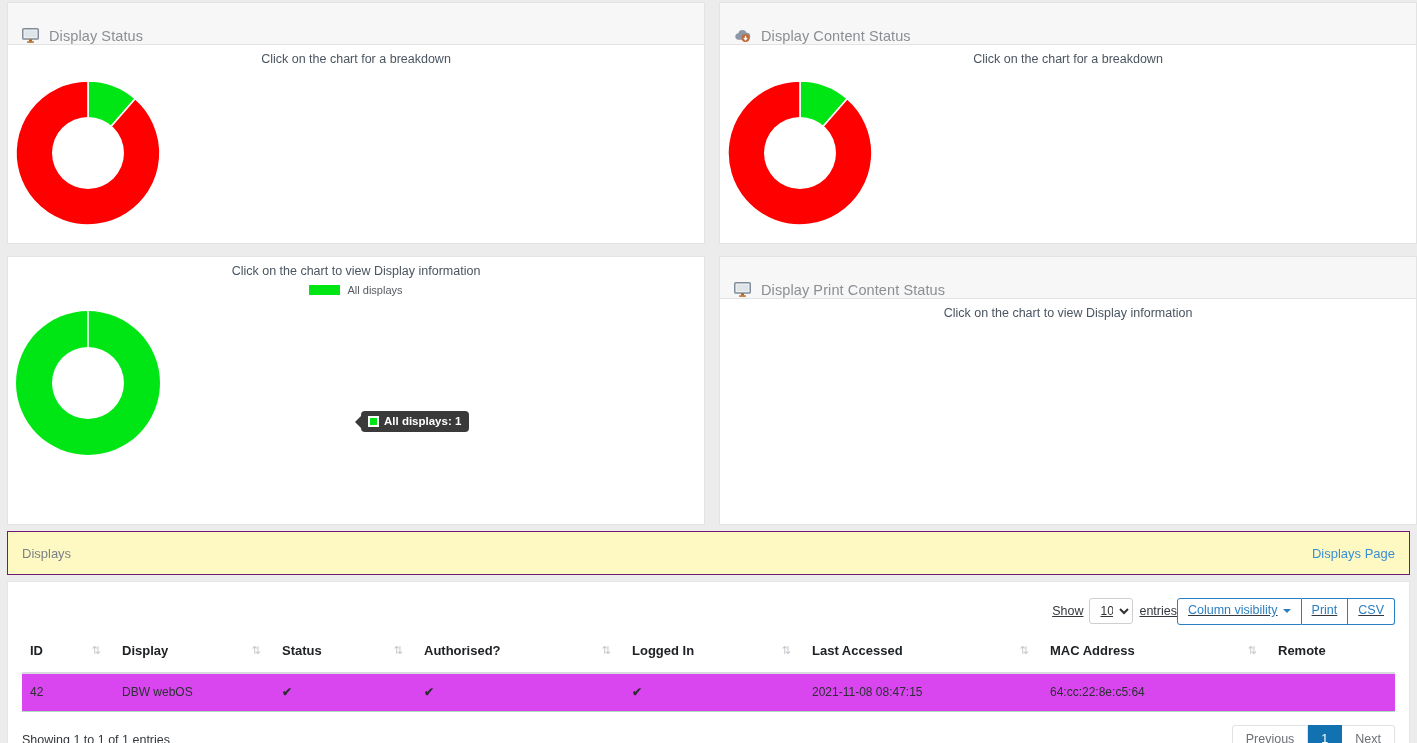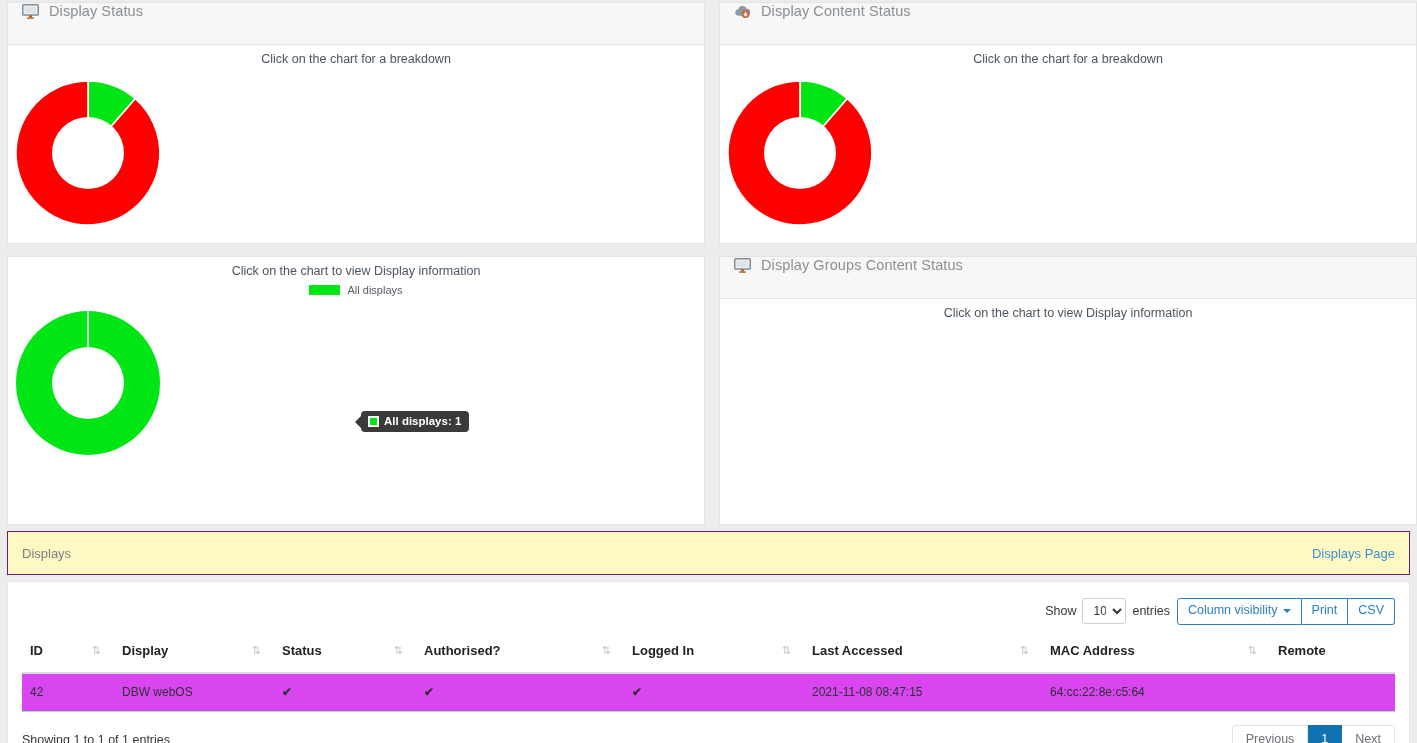--- a/index.html
+++ b/index.html
@@ -20,21 +20,21 @@
     margin: 0 0 0 0;
     position: relative;
   }
   .w-left  { width: 698px; margin-left: 7px; margin-top: 2px; }
   .w-right { width: 698px; margin-left: 14px; margin-top: 2px; }
 
   .widget-head {
     height: 42px;
     background: #f7f7f7;
     border-bottom: 1px solid #e3e3e3;
-    display: flex; align-items: flex-start;
+    display: flex; align-items: flex-end;
     padding: 0 14px;
   }
   .widget-head .hd-icon { width: 17px; height: 17px; margin-right: 10px; display:block; }
   .widget-title {
     font-size: 14.5px;
     color: #8a8f94;
     letter-spacing: .1px;
   }
   .widget-title.green { color: #26d74a; }
 
@@ -100,23 +100,22 @@
 
   
   .table-card {
     margin: 6px 7px 0 7px;
     background: #ffffff;
     border: 1px solid #e6e6e6;
     padding: 12px 14px 10px 14px;
   }
   .table-toolbar {
     display: flex; justify-content: flex-end; align-items: center;
-    gap: 7px;
     padding: 4px 0 12px 0;
-    font-size: 12.5px; color: #34383c;
+    font-size: 12.5px; color: #34383c; text-decoration: underline;
   }
   .show-entries { display: flex; align-items: center; gap: 6px; }
   .len-select {
     font-family: "Liberation Sans", sans-serif;
     font-size: 12px;
     padding: 2px 3px 2px 6px;
     border: 1px solid #cfcfcf;
     border-radius: 3px;
     background: #ffffff;
     color: #333;
@@ -276,21 +275,21 @@
     <div class="widget w-right">
       <div class="widget-head">
         <span class="hd-icon">
           <svg viewBox="0 0 18 16" width="17" height="17">
             <rect x="0.8" y="0.8" width="16.4" height="11" rx="1.2" fill="none" stroke="#7f8c9a" stroke-width="1.6"></rect>
             <rect x="2.6" y="2.6" width="12.8" height="7.4" fill="#dfe4e8"></rect>
             <rect x="7.4" y="12" width="3.2" height="2.4" fill="#b5651d"></rect>
             <rect x="5.4" y="14.2" width="7.2" height="1.5" fill="#b5651d"></rect>
           </svg>
         </span>
-        <span class="widget-title">Display Groups Content Status</span>
+        <span class="widget-title">Display Print Content Status</span>
       </div>
       <div class="widget-body body-h-2">
         <div class="chart-caption">Click on the chart to view Display information</div>
       </div>
     </div>
   </div>
 
   <div class="displays-bar">
     <span class="dl-title">Displays</span>
     <a class="dl-link">Displays Page</a>

